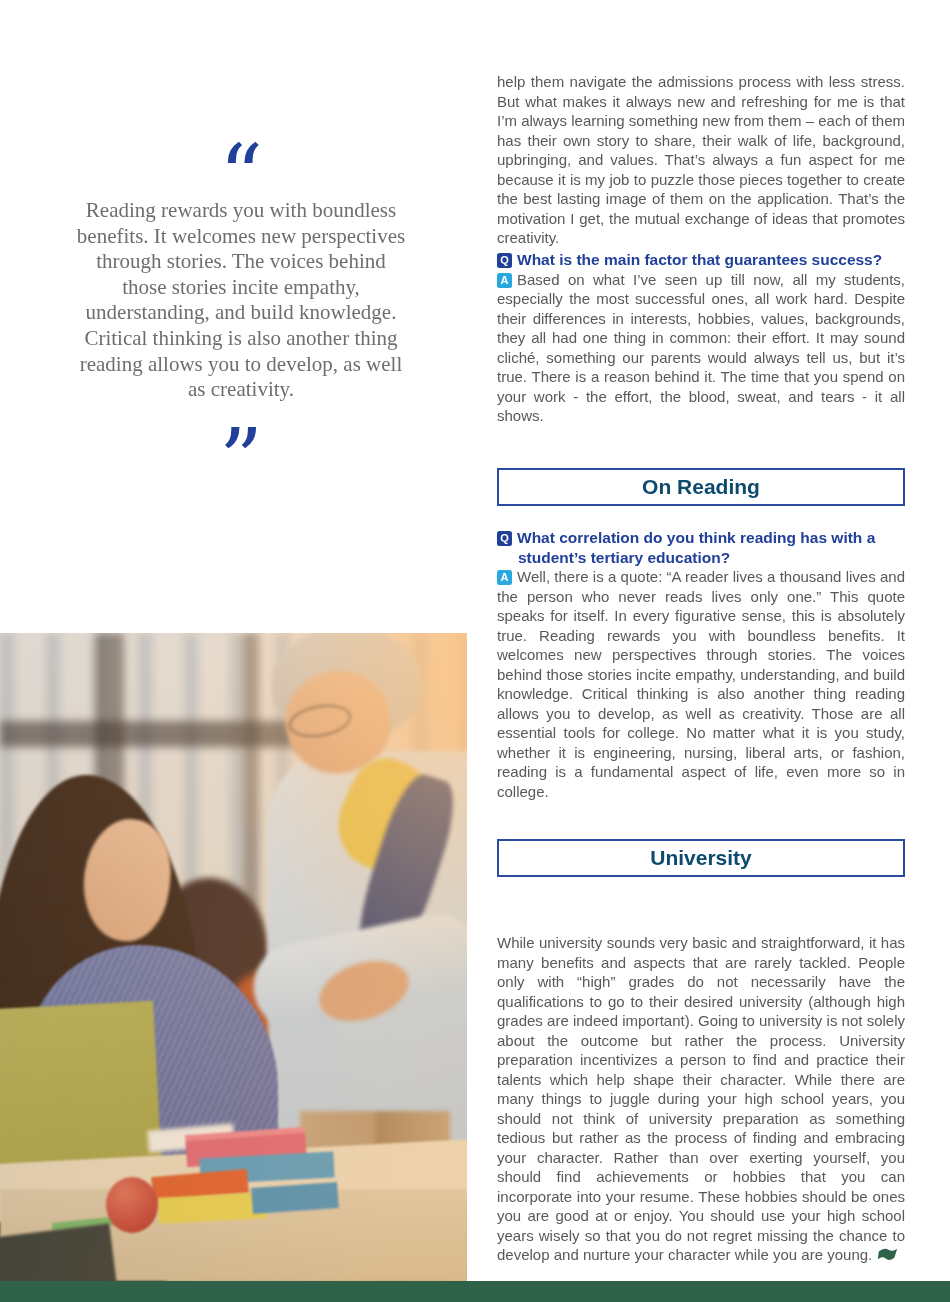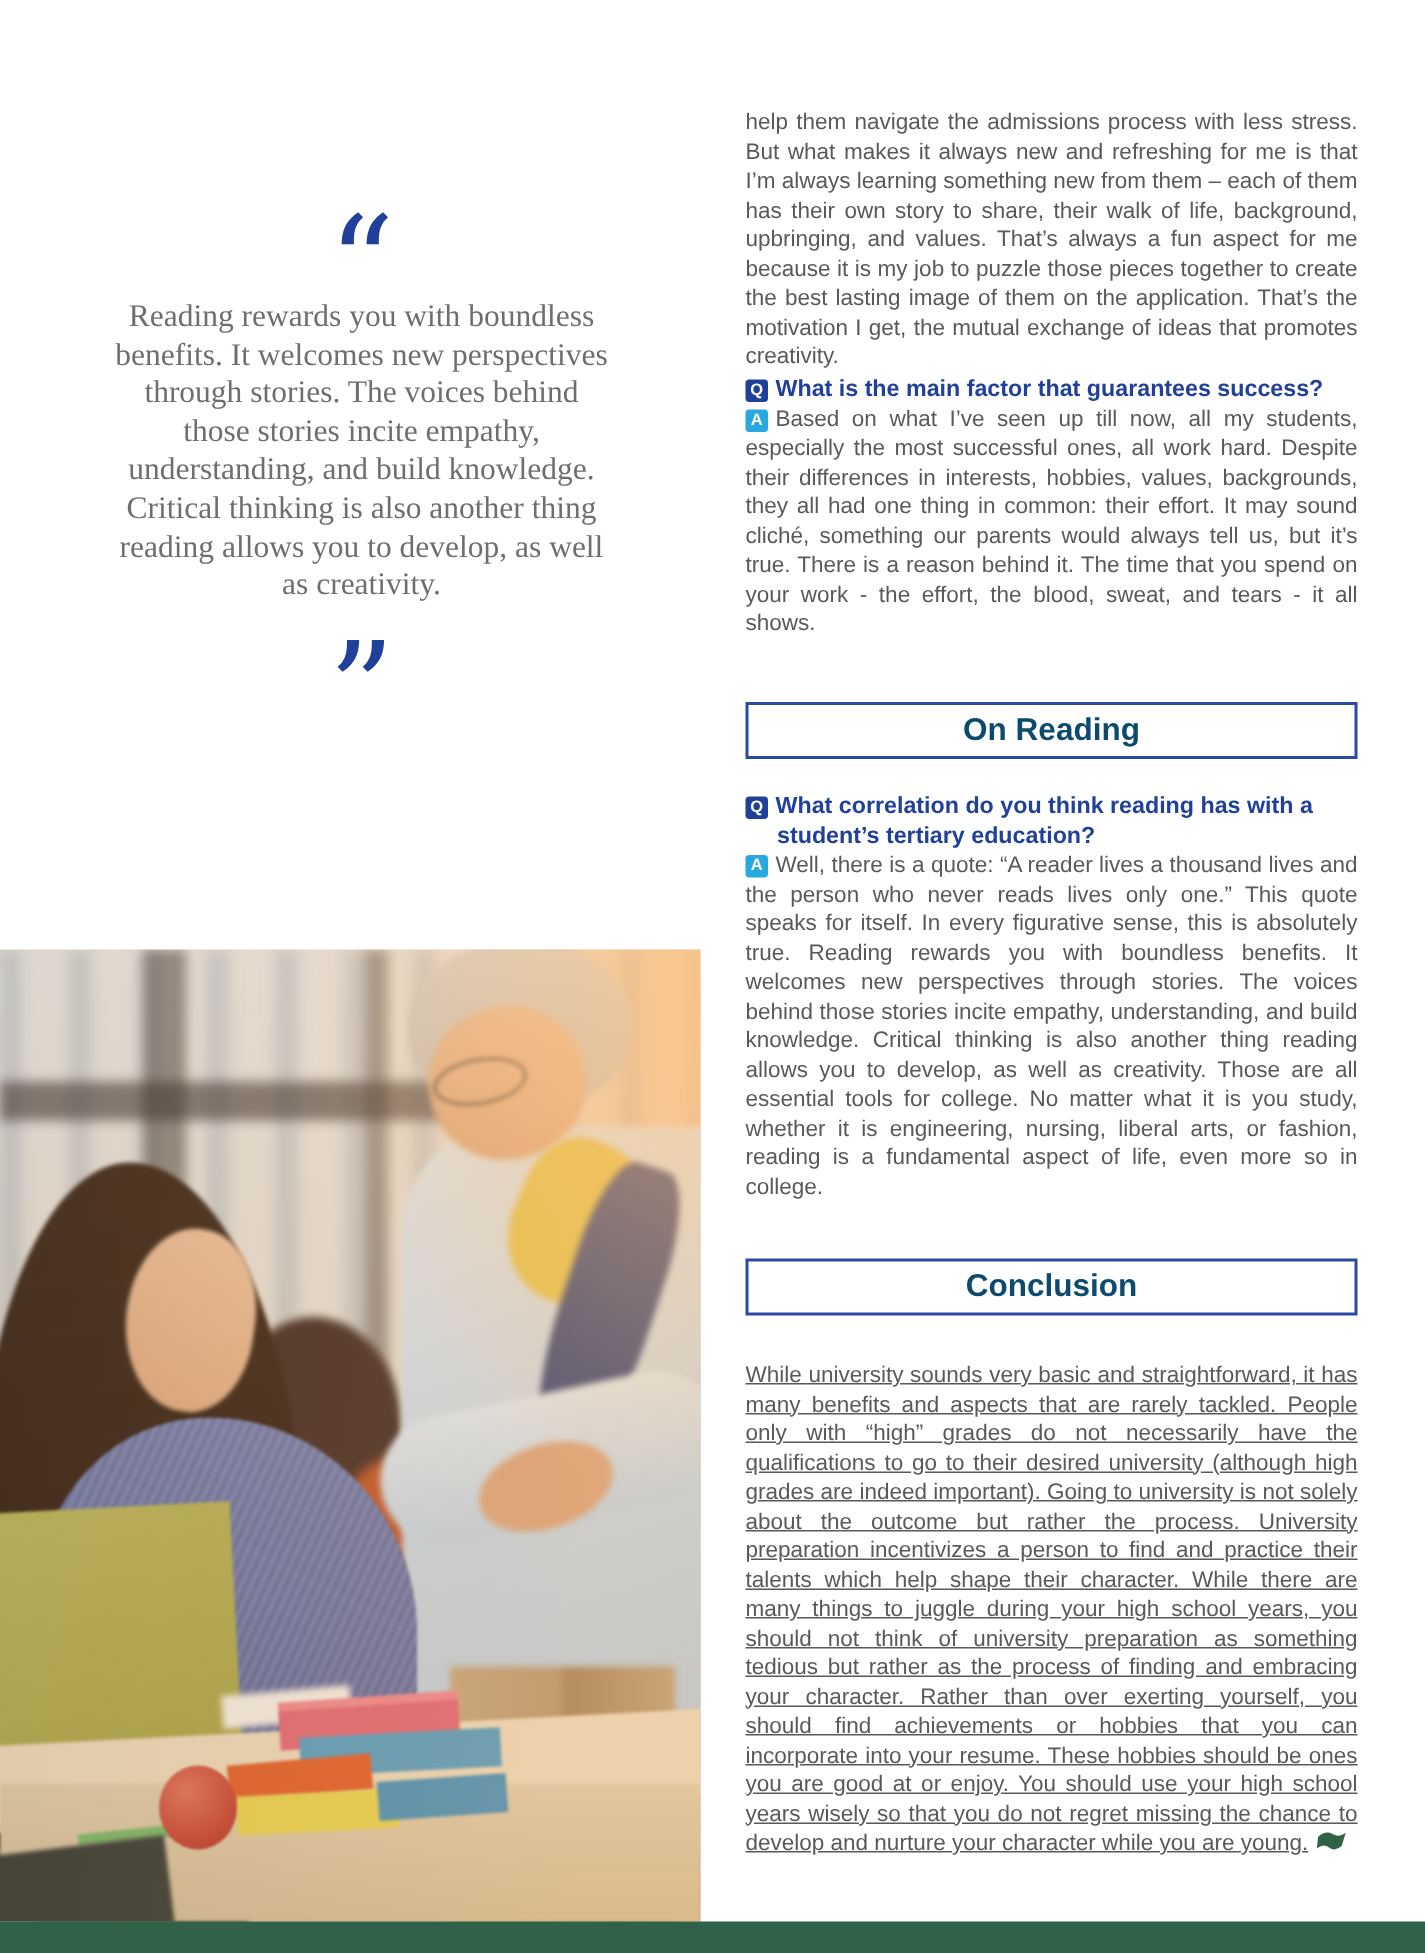--- a/index.html
+++ b/index.html
@@ -108,21 +108,21 @@
   
   .right-col{position:absolute;left:497px;top:0;width:408px;height:1302px;}
   .right-col p{margin:0;}
   .body-text{
     font-size:15px;line-height:19.5px;color:#58595B;
     text-align:justify;
   }
   .intro{position:absolute;top:72px;left:0;width:408px;}
   .qa1{position:absolute;top:250px;left:0;width:408px;}
   .qa2{position:absolute;top:528px;left:0;width:408px;}
-  .conclusion{position:absolute;top:907px;left:0;width:408px;text-decoration:underline;}
+  .conclusion{position:absolute;top:933px;left:0;width:408px;}
 
   .question{
     font-size:15.5px;line-height:19.5px;font-weight:bold;color:#21409A;
     padding-left:21px;text-indent:-21px;text-align:left;
   }
   .badge{
     display:inline-block;width:15px;height:15px;border-radius:2.5px;
     font-size:11px;line-height:15px;font-weight:bold;color:#ffffff;
     text-align:center;text-indent:0;vertical-align:1px;margin-right:5px;
   }
@@ -202,21 +202,21 @@
     <div class="section-box first">
       <span class="section-title">On Reading</span>
     </div>
 
     <div class="qa2">
       <p class="question"><span class="badge q">Q</span><span>What correlation do you think reading has with a student’s tertiary education?</span></p>
       <p class="body-text"><span class="badge a">A</span><span>Well, there is a quote: “A reader lives a thousand lives and the person who never reads lives only one.” This quote speaks for itself. In every figurative sense, this is absolutely true. Reading rewards you with boundless benefits. It welcomes new perspectives through stories. The voices behind those stories incite empathy, understanding, and build knowledge. Critical thinking is also another thing reading allows you to develop, as well as creativity. Those are all essential tools for college. No matter what it is you study, whether it is engineering, nursing, liberal arts, or fashion, reading is a fundamental aspect of life, even more so in college.</span></p>
     </div>
 
     <div class="section-box second">
-      <span class="section-title">Conclusion</span>
+      <span class="section-title">University</span>
     </div>
 
     <p class="body-text conclusion"><span>While university sounds very basic and straightforward, it has many benefits and aspects that are rarely tackled. People only with “high” grades do not necessarily have the qualifications to go to their desired university (although high grades are indeed important). Going to university is not solely about the outcome but rather the process. University preparation incentivizes a person to find and practice their talents which help shape their character. While there are many things to juggle during your high school years, you should not think of university preparation as something tedious but rather as the process of finding and embracing your character. Rather than over exerting yourself, you should find achievements or hobbies that you can incorporate into your resume. These hobbies should be ones you are good at or enjoy. You should use your high school years wisely so that you do not regret missing the chance to develop and nurture your character while you are young.</span><svg class="flag-icon" width="21" height="15" viewBox="0 0 24 17">
           <path fill="#2F6249" d="M2 5 Q8 0 13 3 Q18 6 23 2 L20 12 Q15 17 10 13 Q6 10 1 14 Z"></path>
         </svg></p>
 
   </div>
 
   <div class="bottom-bar"></div>
 

